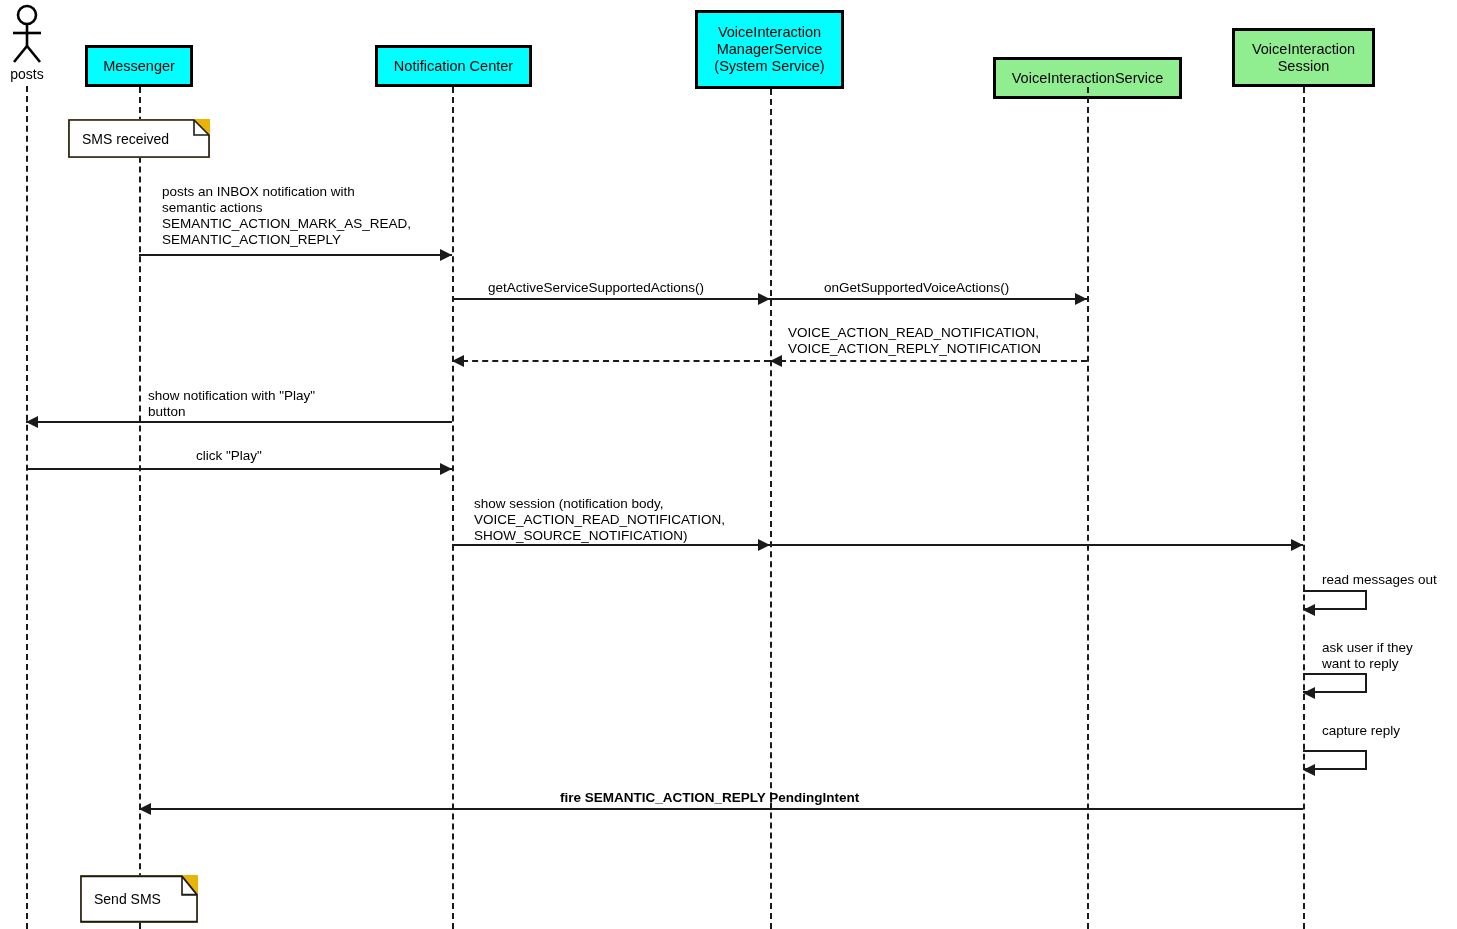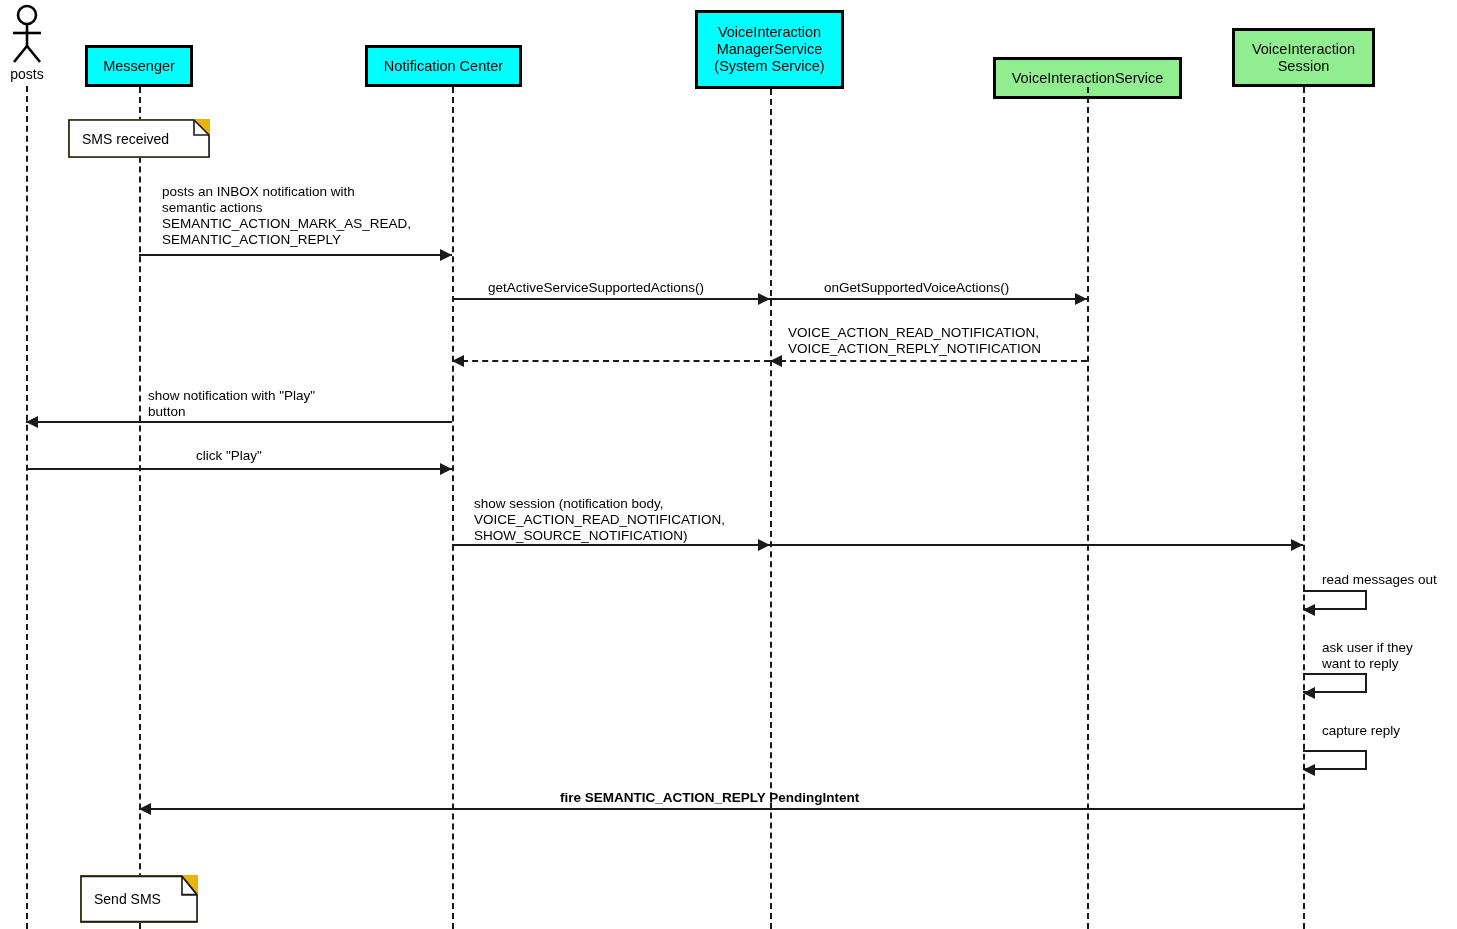--- a/index.html
+++ b/index.html
@@ -44,21 +44,21 @@
     </svg>
   </div>
   <div class="actor-label" style="left:0px;top:66px;width:54px;">posts</div>
   <div class="lifeline" style="left:26px;top:86px;height:843px;"></div>
 
   <div class="pbox cyan" style="left:85px;top:45px;width:108px;height:42px;">
     <span class="lbl">Messenger</span>
   </div>
   <div class="lifeline" style="left:139px;top:87px;height:842px;"></div>
 
-  <div class="pbox cyan" style="left:365px;top:45px;width:157px;height:42px;">
+  <div class="pbox cyan" style="left:375px;top:45px;width:157px;height:42px;">
     <span class="lbl">Notification Center</span>
   </div>
   <div class="lifeline" style="left:452px;top:87px;height:842px;"></div>
 
   <div class="pbox cyan" style="left:695px;top:10px;width:149px;height:79px;">
     <span class="lbl">VoiceInteraction
 ManagerService
 (System Service)</span>
   </div>
   <div class="lifeline" style="left:770px;top:89px;height:840px;"></div>

